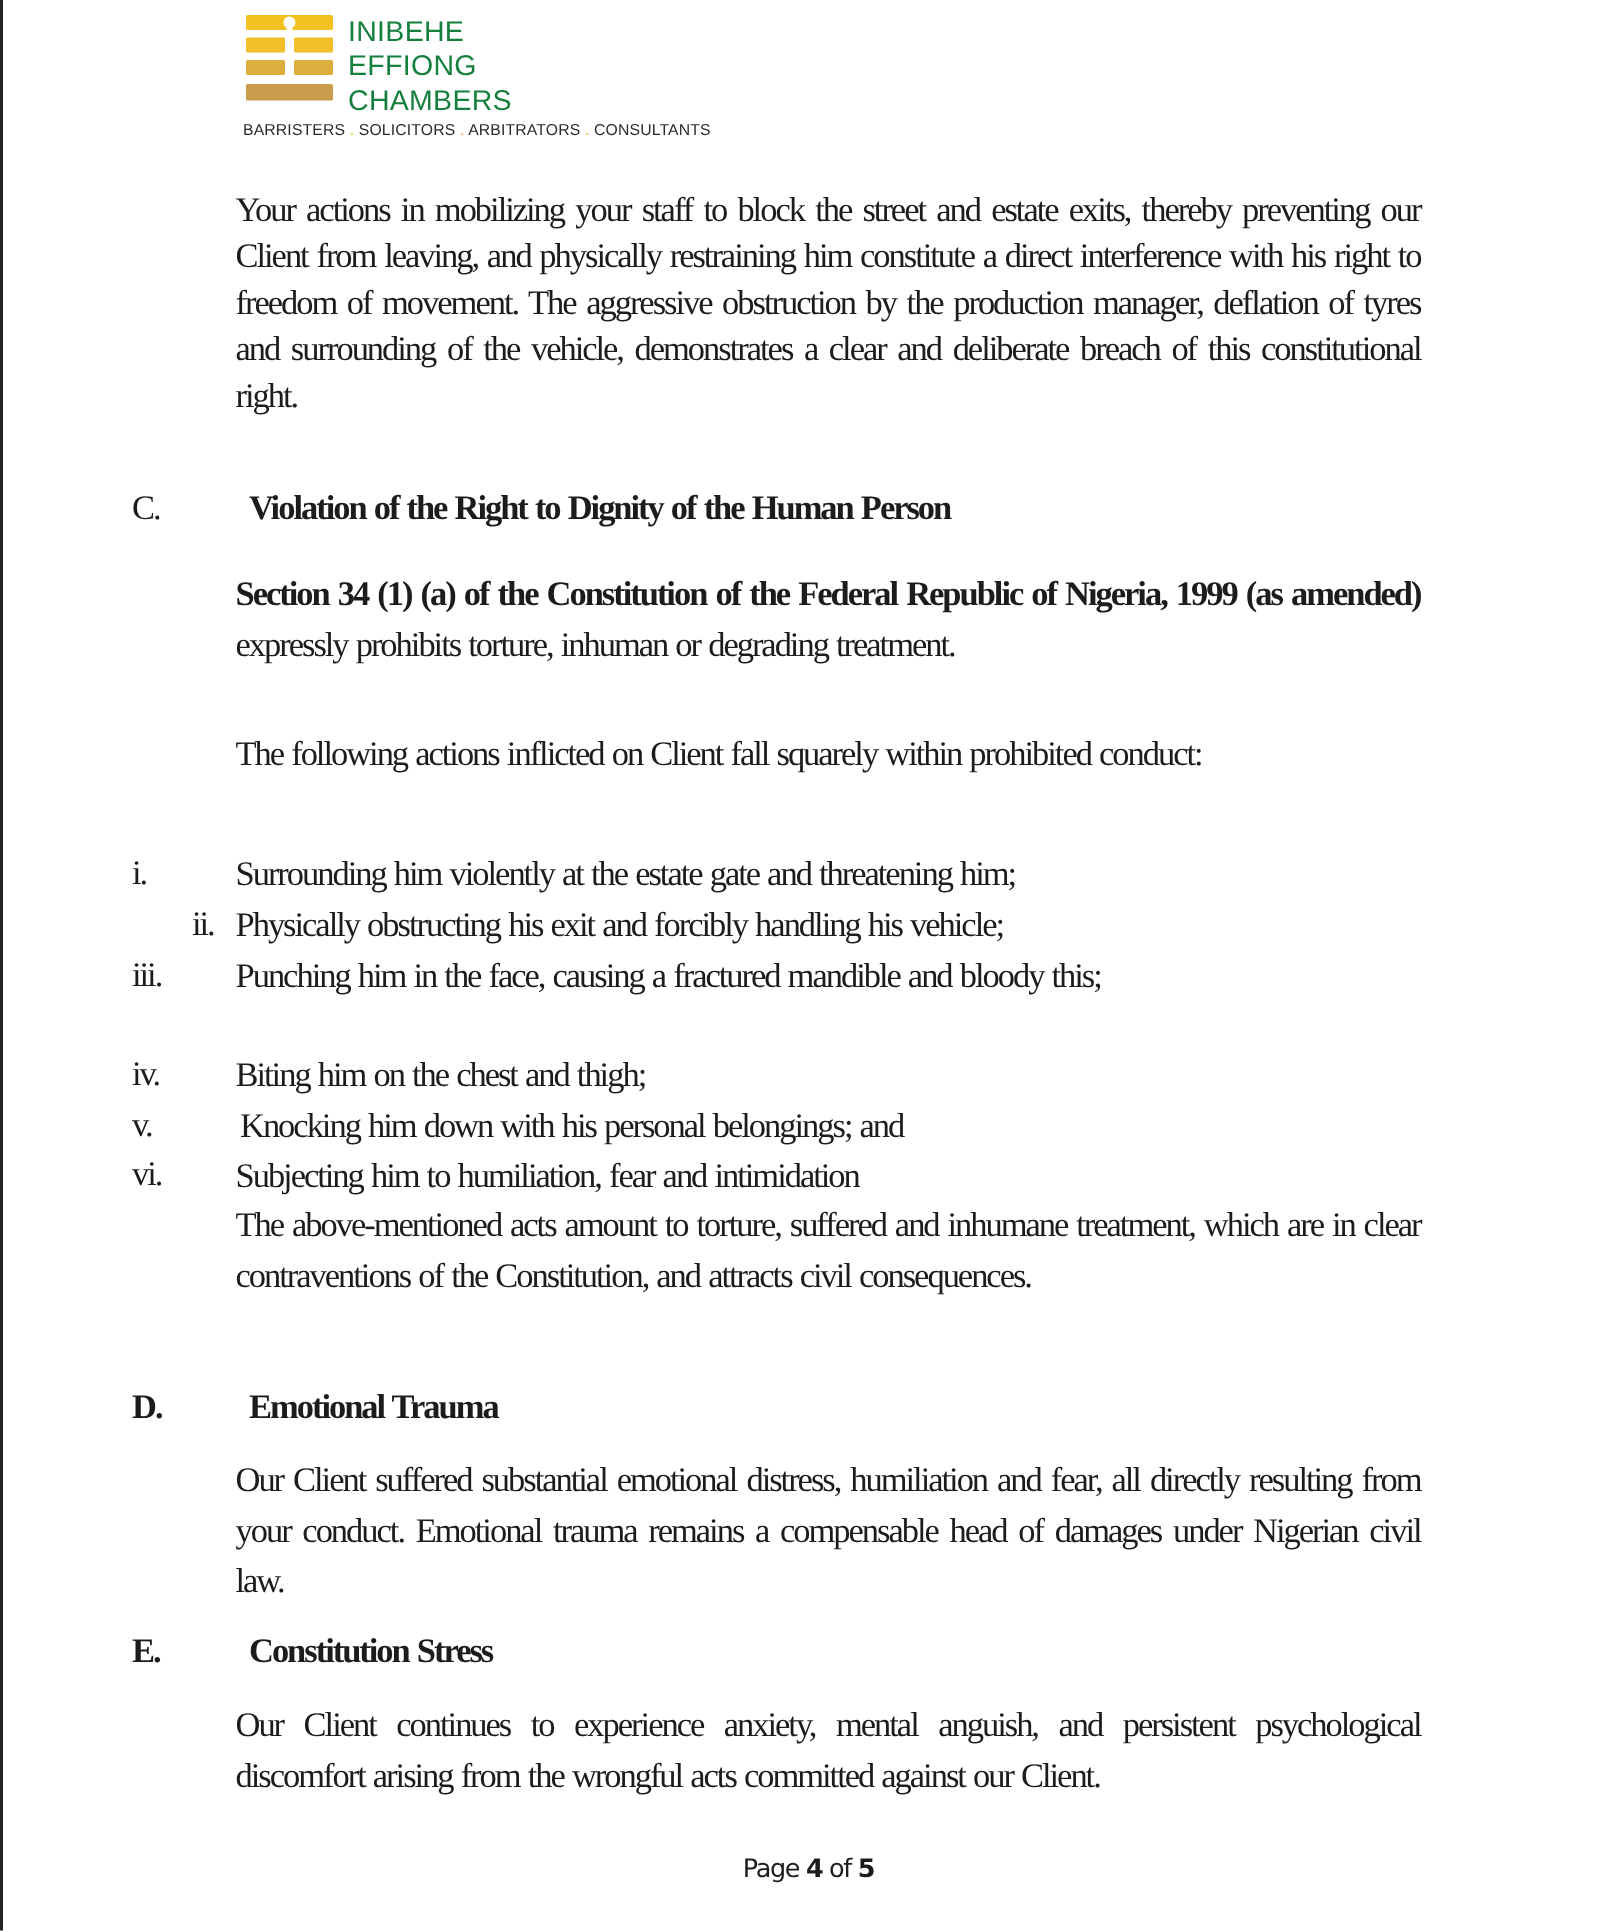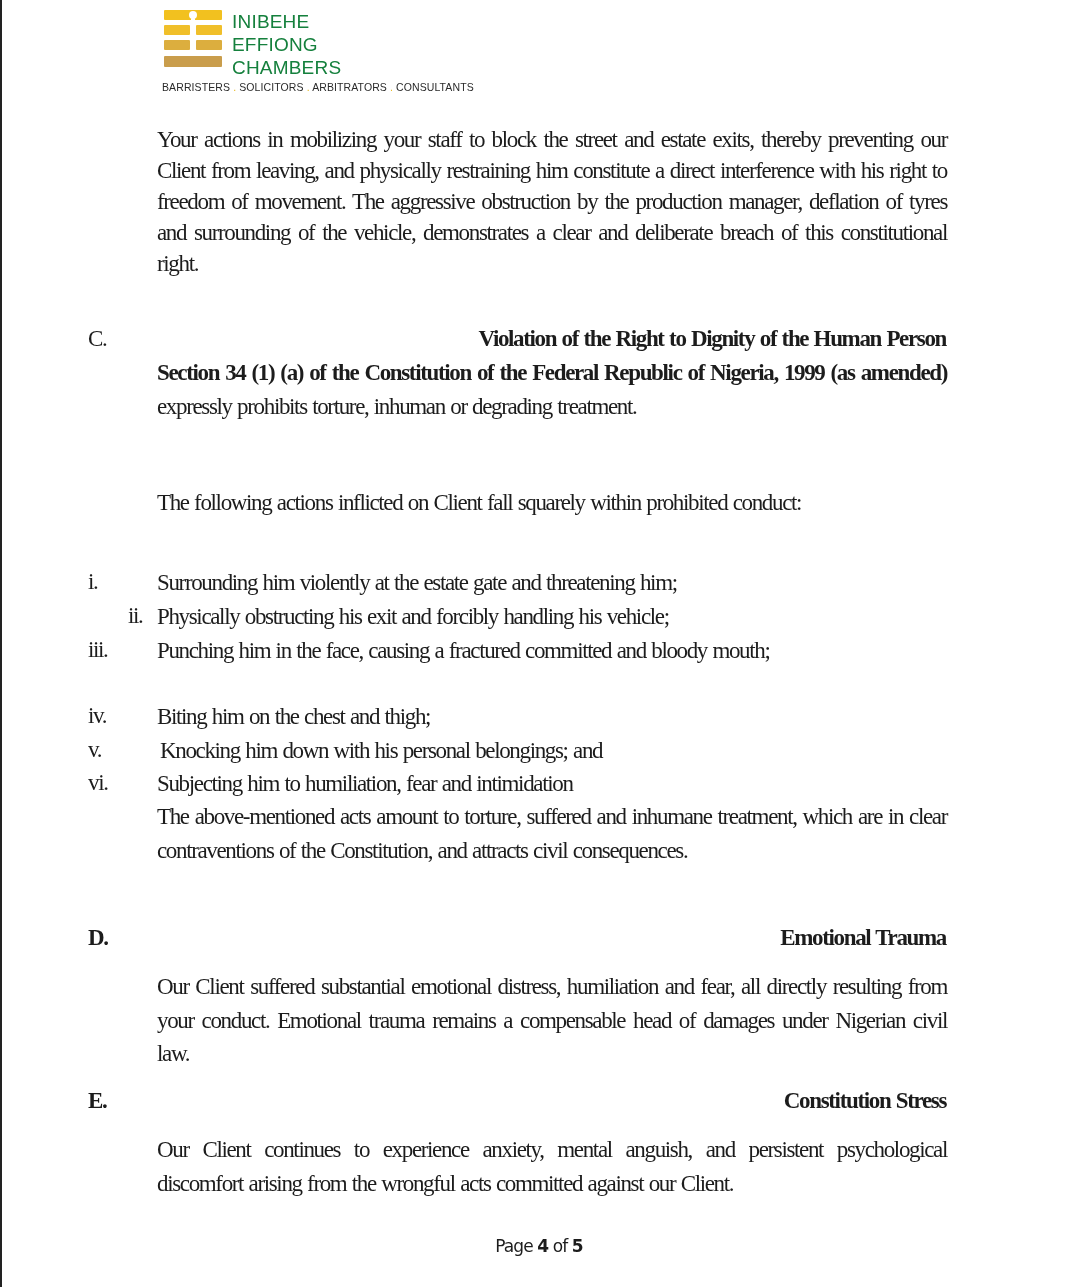--- a/index.html
+++ b/index.html
@@ -69,24 +69,23 @@
       color: #1c1c1c;
     }
     .para {
       left: 157px;
       width: 790px;
       text-align: justify;
       text-align-last: left;
     }
     .b { font-weight: bold; }
     .heading {
-      left: 156px;
+      left: 166px;
       width: 790px;
       font-weight: bold;
-      text-align: right;
     }
     .marker {
       left: 88px;
       width: 60px;
     }
     .list-item {
       left: 157px;
       width: 790px;
       text-align: justify;
       text-align-last: left;
@@ -134,32 +133,32 @@
     <span class="dot">.</span>
     <span>CONSULTANTS</span>
   </div>
 </div>
 
 <div class="text para" style="top:124px;">Your actions in mobilizing your staff to block the street and estate exits, thereby preventing our Client from leaving, and physically restraining him constitute a direct interference with his right to freedom of movement. The aggressive obstruction by the production manager, deflation of tyres and surrounding of the vehicle, demonstrates a clear and deliberate breach of this constitutional right.</div>
 
 <div class="text marker" style="top:323px;">C.</div>
 <div class="text heading" style="top:323px;">Violation of the Right to Dignity of the Human Person</div>
 
-<div class="text para" style="top:356px;line-height:33.5px;"><span class="b">Section 34 (1) (a) of the Constitution of the Federal Republic of Nigeria, 1999 (as amended)</span><span> expressly prohibits torture, inhuman or degrading treatment.</span></div>
+<div class="text para" style="top:379px;line-height:33.5px;"><span class="b">Section 34 (1) (a) of the Constitution of the Federal Republic of Nigeria, 1999 (as amended)</span><span> expressly prohibits torture, inhuman or degrading treatment.</span></div>
 
 <div class="text para" style="top:486px;line-height:33.5px;">The following actions inflicted on Client fall squarely within prohibited conduct:</div>
 
 <div class="text marker" style="top:566px;">i.</div>
 <div class="text list-item" style="top:566px;">Surrounding him violently at the estate gate and threatening him;</div>
 
 <div class="text marker" style="top:600px;margin-left:40px;">ii.</div>
 <div class="text list-item" style="top:600px;">Physically obstructing his exit and forcibly handling his vehicle;</div>
 
 <div class="text marker" style="top:634px;">iii.</div>
-<div class="text list-item" style="top:634px;">Punching him in the face, causing a fractured committed and bloody mouth;</div>
+<div class="text list-item" style="top:634px;">Punching him in the face, causing a fractured mandible and bloody this;</div>
 
 <div class="text marker" style="top:700px;">iv.</div>
 <div class="text list-item" style="top:700px;">Biting him on the chest and thigh;</div>
 
 <div class="text marker" style="top:734px;">v.</div>
 <div class="text list-item" style="top:734px;left:160px;">Knocking him down with his personal belongings; and</div>
 
 <div class="text marker" style="top:767px;">vi.</div>
 <div class="text list-item" style="top:767px;">Subjecting him to humiliation, fear and intimidation</div>
 

